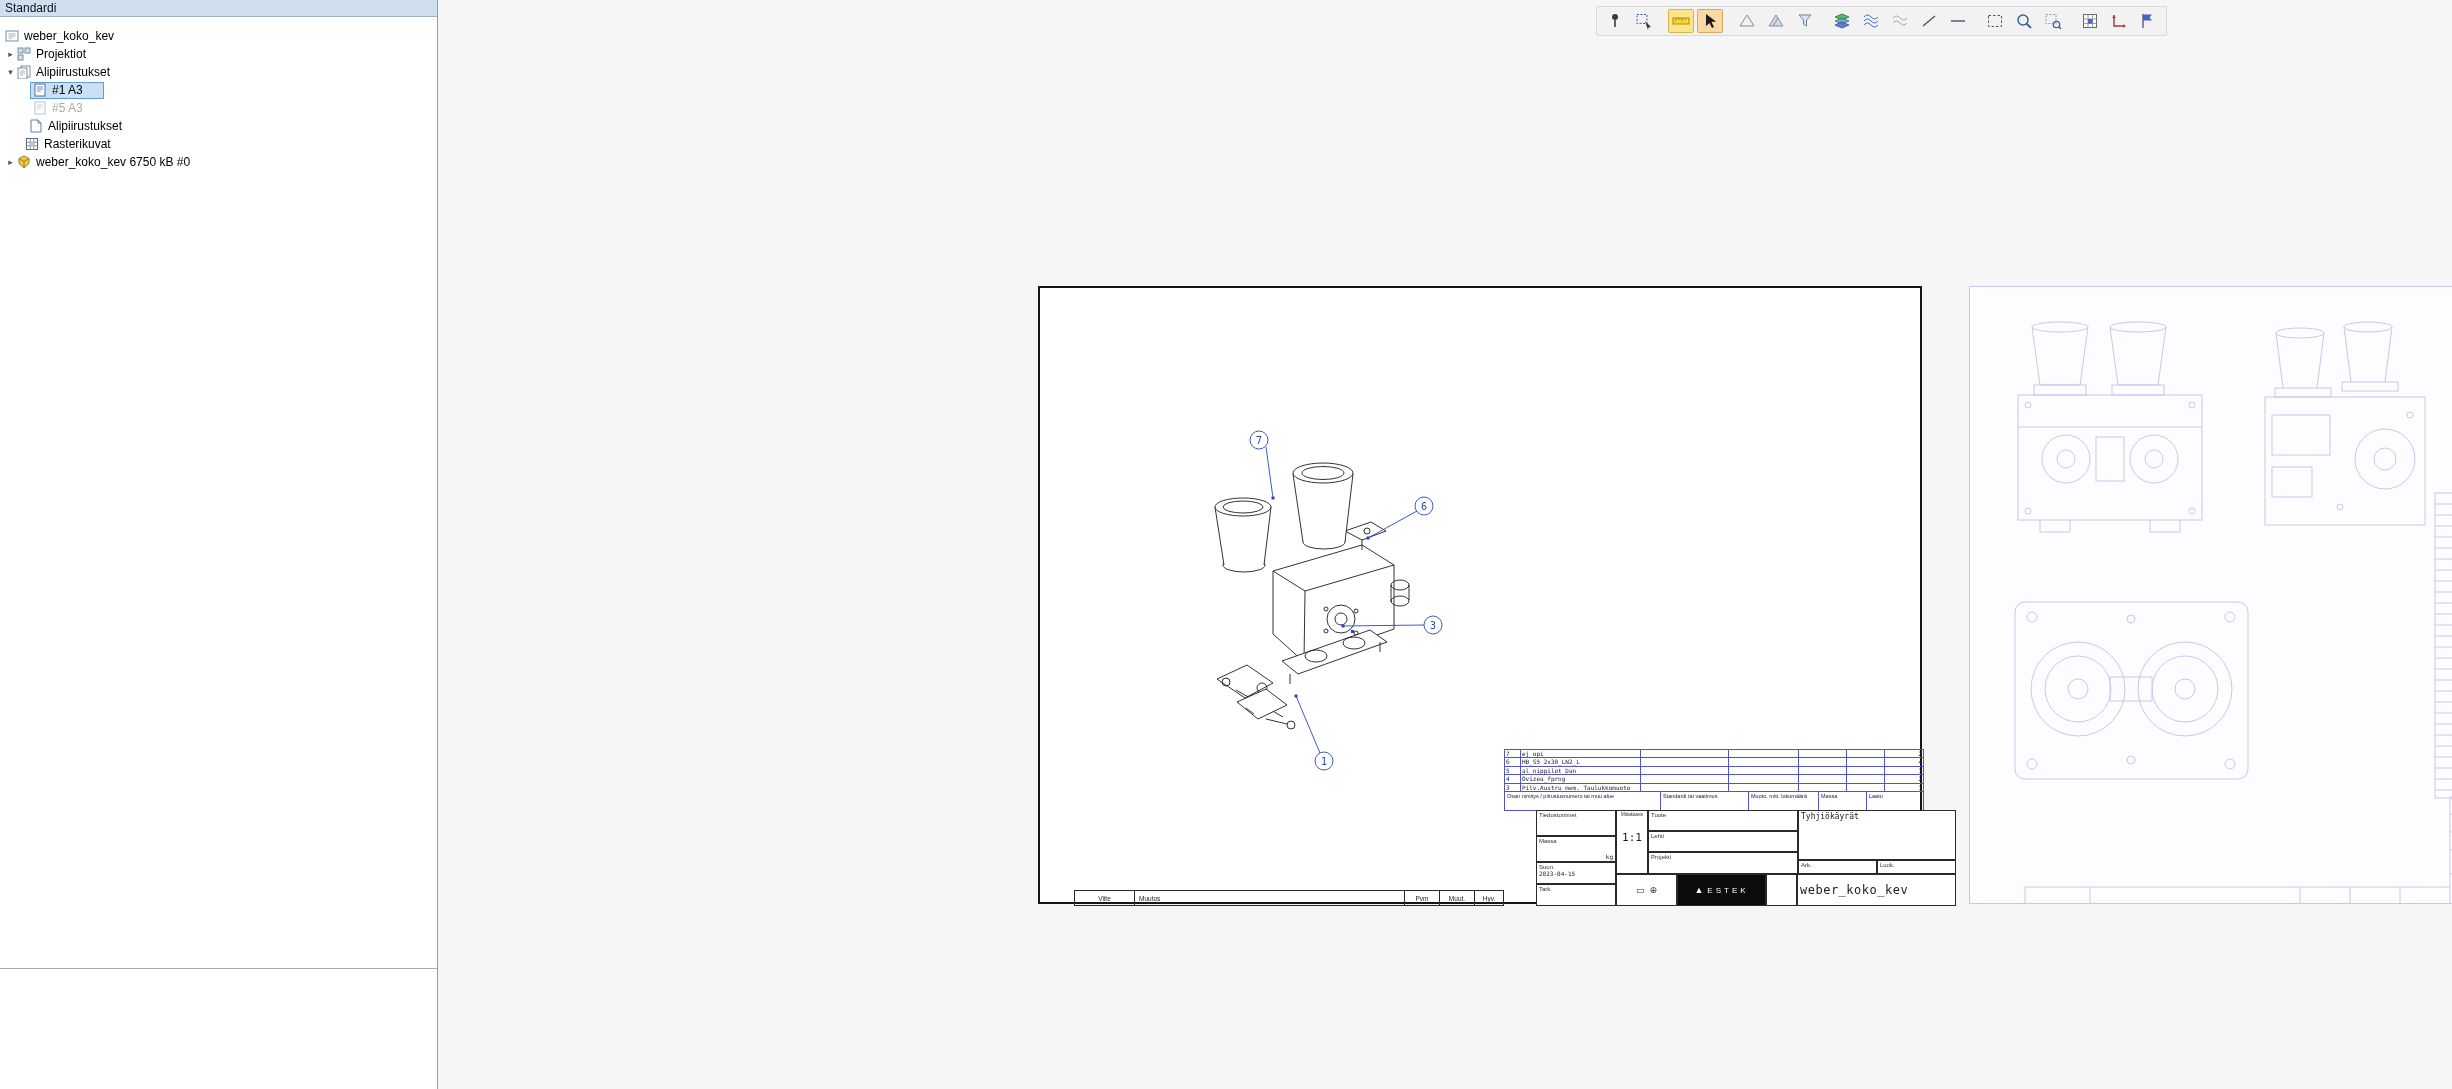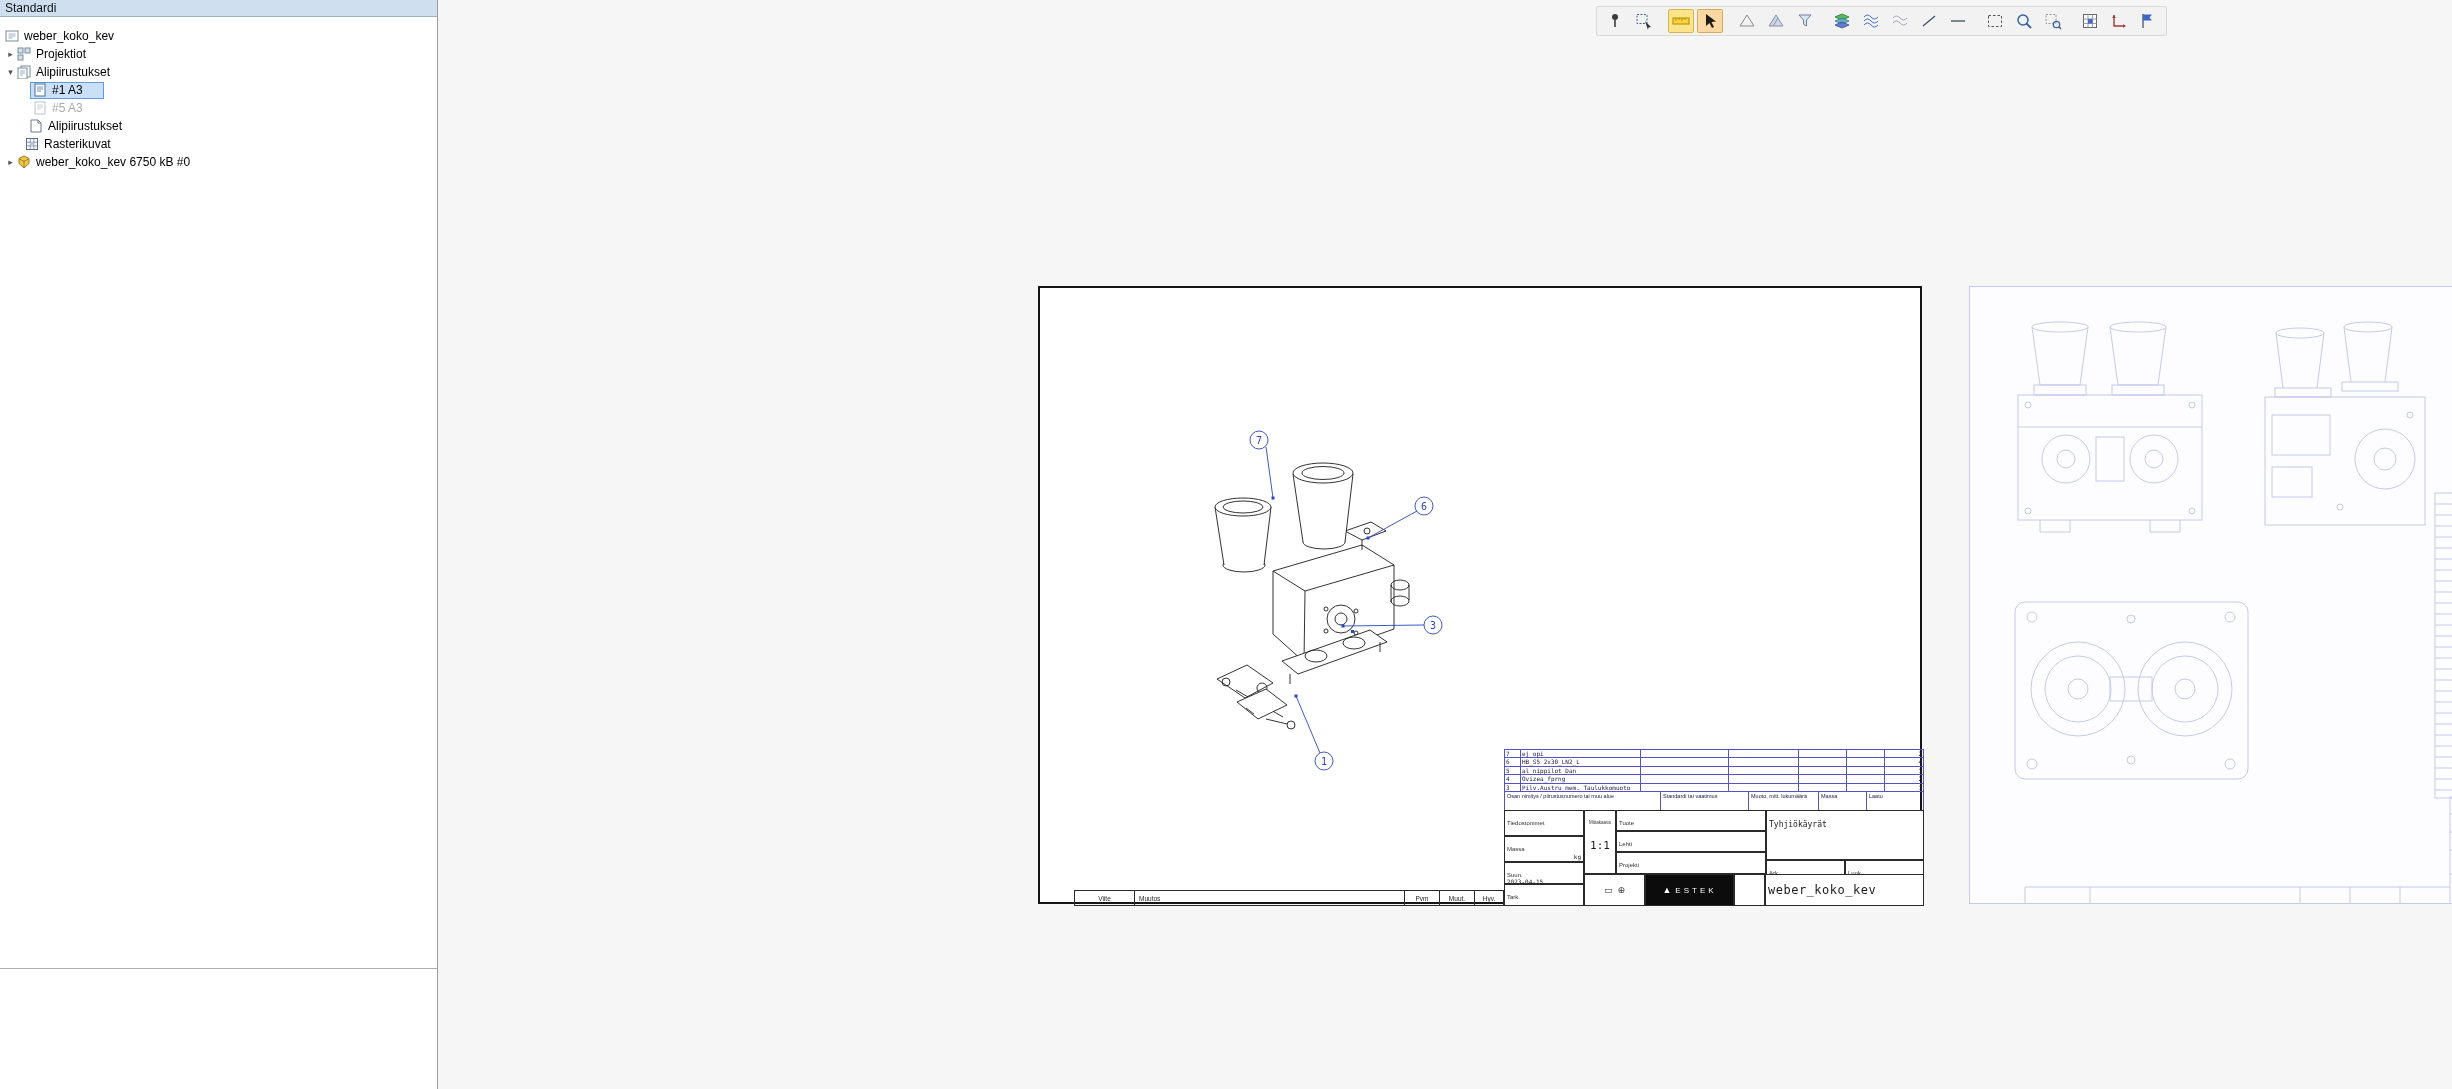--- a/index.html
+++ b/index.html
@@ -53,21 +53,21 @@
   #parts .pc:nth-child(7n) { border-right:none; text-align:right; }
   #phdr { position:absolute; left:464px; top:504px; width:420px; height:19px;
     border:1px solid #5353c8; border-top:none;
     display:grid; grid-template-columns:156px 88px 70px 48px 56px; }
   #phdr .hc { border-right:1px solid #5353c8; font-size:5.5px; line-height:1.15;
     color:#1b1b3e; padding:1px 2px; overflow:hidden; }
   #phdr .hc:last-child { border-right:none; }
 
   #tbmain { position:absolute; left:464px; top:522px; width:420px; height:96px; }
   .cell { position:absolute; border:1px solid #2a2a2a; font-size:6.5px;
-    color:#1c1c1c; padding:9px 2px; overflow:hidden; background:#fff; }
+    color:#1c1c1c; padding:1px 2px; overflow:hidden; background:#fff;margin-left:32px; }
   .cell .lbl { font-size:6px; color:#333; display:block; }
   #logo-cell { background:#0c0c0c; color:#fff; display:flex; align-items:center;
     justify-content:center; gap:4px; }
   #logo-cell .tri { color:#fff; font-size:9px; }
   #logo-cell .ltxt { letter-spacing:3px; font-size:8px; font-weight:normal; }
 
   #revstrip { position:absolute; left:34px; top:602px; width:430px; height:16px;
     border:1px solid #2a2a2a; display:grid;
     grid-template-columns:60px 270px 35px 35px 28px; }
   #revstrip .rc { border-right:1px solid #2a2a2a; font-size:6.5px; color:#222;

